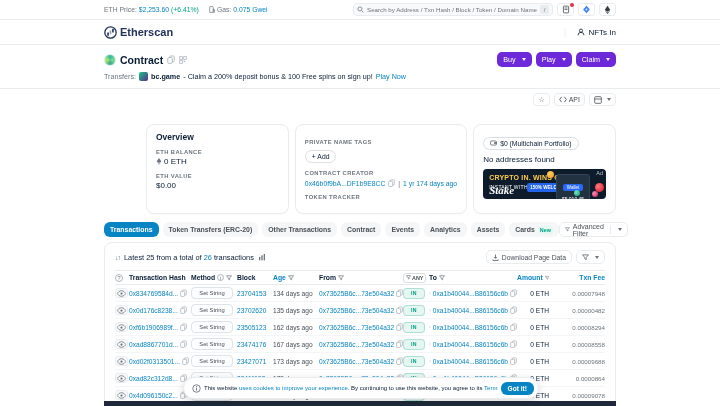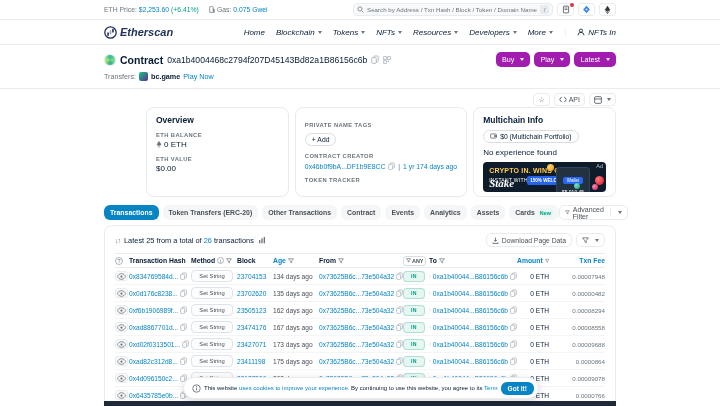--- a/index.html
+++ b/index.html
@@ -23,55 +23,55 @@
   .kbd { width:9px; height:9px; background:#e9ecef; border-radius:2px; color:#6c757d;
     font-size:6px; display:flex; align-items:center; justify-content:center; }
   .topbar-right { display:flex; align-items:center; gap:4px; }
   .iconbtn { position:relative; width:17px; height:13px; border:1px solid #e9ecef; border-radius:3px;
     background:#fff; display:flex; align-items:center; justify-content:center; cursor:pointer; }
   .reddot { position:absolute; top:-1px; right:-1px; width:4px; height:4px; background:#dc3545; border-radius:50%; }
 
   
   .navbar { height:25px; border-bottom:1px solid #e9ecef; background:#fff;
     box-shadow:0 1px 2px rgba(0,0,0,0.03); }
-  .nav-inner { height:100%; display:flex; align-items:center; justify-content:space-between;font-style:italic; }
+  .nav-inner { height:100%; display:flex; align-items:center; justify-content:space-between; }
   .brand { display:flex; align-items:center; gap:3px; font-size:11px; font-weight:bold; color:#21325b; }
   .nav-right { display:flex; align-items:center; gap:11px; font-size:8px; }
   .nav-item { color:#081d35; display:inline-flex; align-items:center; }
   .caret { display:inline-block; width:0; height:0; border-left:2.5px solid transparent;
     border-right:2.5px solid transparent; border-top:3px solid #6c757d; margin-left:3px; }
   .caret.white { border-top-color:#fff; }
   .nav-div { color:#e9ecef; font-size:9px; }
   .signin { display:flex; align-items:center; gap:3px; font-size:8px; color:#081d35; }
 
   
   .page-head { border-bottom:1px solid #e9ecef; padding:7px 0 7px 0; background:#fff; }
   .ph-row1 { display:flex; align-items:center; justify-content:space-between; }
   .ph-title { display:flex; align-items:center; gap:4px; }
   .avatar { width:12px; height:12px; border-radius:50%;
     background:conic-gradient(#2db8a1,#7ddf8f,#37a98c,#b6e86f,#2db8a1); border:1px solid #d8efe7; }
   .ph-type { font-size:10.5px; font-weight:bold; }
   .ph-addr { font-size:8.6px; color:#081d35; }
   .ghost-ic { color:#adb5bd; cursor:pointer; display:inline-flex; }
   .action-btns { display:flex; gap:4px; }
-  .btn-blue { background:#a21caf; color:#fff; border:none; border-radius:5px; height:15px;
+  .btn-blue { background:#6d28d9; color:#fff; border:none; border-radius:5px; height:15px;
     font-size:7.2px; padding:0 6px; display:inline-flex; align-items:center; gap:3px; cursor:pointer;
     font-family:"Liberation Sans",sans-serif; }
   .ph-row2 { display:flex; align-items:center; gap:3px; margin-top:5px; font-size:7.2px; }
   .sp-ic { width:9px; height:9px; border-radius:2px; background:linear-gradient(135deg,#16c784,#5b2d8e); }
   .ph-row2 b { font-weight:bold; }
 
   
   .util-row { display:flex; justify-content:flex-end; gap:4px; margin-top:4px; }
   .util-btn { height:13px; border:1px solid #e9ecef; border-radius:4px; background:#fff; color:#495057;
     font-size:7px; display:inline-flex; align-items:center; gap:2px; padding:0 4px; cursor:pointer;
     font-family:"Liberation Sans",sans-serif; }
 
   
-  .cards-row { display:flex; gap:6px; margin-top:1px;padding-left:42px; }
+  .cards-row { display:flex; gap:6px; margin-top:18px;padding-left:42px; }
   .card { flex:1; background:#fff; border:1px solid #e9ecef; border-radius:8px; padding:7px 9px;
     height:90px; box-shadow:0 1px 2px rgba(0,0,0,0.02); }
   .card-title { font-size:8.5px; font-weight:bold; }
   .lbl { font-size:5.8px; color:#6c757d; letter-spacing:0.4px; margin-top:7px; font-weight:bold; }
   .val { font-size:8px; margin-top:2px; display:flex; align-items:center; gap:2px; }
   .pill { display:inline-flex; align-items:center; gap:3px; border:1px solid #d9dee3; border-radius:9px;
     background:#fff; font-size:6.8px; color:#081d35; padding:2px 6px; margin-top:3px; cursor:pointer; }
   .creator-line { display:flex; align-items:center; gap:3px; font-size:6.8px; margin-top:3px; white-space:nowrap; }
   .token-line { display:flex; align-items:center; gap:3px; font-size:7.4px; margin-top:3px; }
   .token-logo { width:9px; height:9px; border-radius:50%; background:radial-gradient(circle at 35% 35%,#cfd9e6,#8fa3bd); border:1px solid #dfe5ec; }
@@ -214,48 +214,38 @@
     <div class="brand">
       <svg width="13" height="13" viewBox="0 0 16 16">
         <circle cx="8" cy="8" r="7" fill="none" stroke="#21325b" stroke-width="1.6"></circle>
         <rect x="4" y="8" width="2" height="4" fill="#21325b"></rect>
         <rect x="7" y="5.5" width="2" height="4.5" fill="#979ebc"></rect>
         <rect x="10" y="3.5" width="2" height="4.5" fill="#21325b"></rect>
       </svg>
       <span>Etherscan</span>
     </div>
     <div class="nav-right">
-      <span id="nav-items" style="display:flex;align-items:center;gap:11px;">
-          <a class="nav-item">Home</a>
-          <a class="nav-item">Blockchain<span class="caret"></span></a>
-          <a class="nav-item">Tokens<span class="caret"></span></a>
-          <a class="nav-item">NFTs<span class="caret"></span></a>
-          <a class="nav-item">Resources<span class="caret"></span></a>
-          <a class="nav-item">Developers<span class="caret"></span></a>
-          <a class="nav-item">More<span class="caret"></span></a>
-        </span>
       <span class="nav-div">|</span>
       <a class="signin">
         <svg width="8" height="8" viewBox="0 0 12 12">
             <circle cx="6" cy="4" r="2.4" fill="none" stroke="#081d35" stroke-width="1.2"></circle>
             <path d="M1.5 11a4.5 4.5 0 019 0" fill="none" stroke="#081d35" stroke-width="1.2"></path>
           </svg>
         <span>NFTs In</span>
       </a>
     </div>
   </div>
 </div>
 
 <div class="page-head">
   <div class="container">
     <div class="ph-row1">
       <div class="ph-title">
         <span class="avatar"></span>
         <span class="ph-type">Contract</span>
-        <span class="ph-addr">0xa1b4004468c2794f207D45143Bd82a1B86156c6b</span>
         <span class="ghost-ic">
           <svg width="8" height="9" viewBox="0 0 12 14">
               <rect x="4" y="1.5" width="7" height="9" rx="1.5" fill="none" stroke="#adb5bd" stroke-width="1.4"></rect>
               <rect x="1" y="4" width="7" height="9" rx="1.5" fill="#fff" stroke="#adb5bd" stroke-width="1.4"></rect>
             </svg>
         </span>
         <span class="ghost-ic">
           <svg width="8" height="8" viewBox="0 0 12 12">
               <rect x="1" y="1" width="4" height="4" fill="none" stroke="#adb5bd" stroke-width="1.2"></rect>
               <rect x="7" y="1" width="4" height="4" fill="none" stroke="#adb5bd" stroke-width="1.2"></rect>
@@ -267,29 +257,30 @@
       <div class="action-btns">
         <button class="btn-blue">
             <span>Buy</span>
             <span class="caret white"></span>
           </button>
         <button class="btn-blue">
             <span>Play</span>
             <span class="caret white"></span>
           </button>
         <button class="btn-blue">
-            <span>Latest</span>
+            <span>Claim</span>
             <span class="caret white"></span>
           </button>
       </div>
     </div>
     <div class="ph-row2">
       <span class="gray">Transfers:</span>
       <span class="sp-ic"></span>
       <b>bc.game</b>
+      <span>- Claim a 200% deposit bonus &amp; 100 Free spins on sign up!</span>
       <a class="blue">Play Now</a>
     </div>
   </div>
 </div>
 
 <div class="container util-row">
   <button class="util-btn">
       <span>☆</span>
     </button>
   <button class="util-btn">
@@ -336,30 +327,29 @@
             <rect x="1" y="4" width="7" height="9" rx="1.5" fill="#fff" stroke="#adb5bd" stroke-width="1.4"></rect>
           </svg>
       </span>
       <span class="gray">|</span>
       <a class="blue">1 yr 174 days ago</a>
     </div>
     <div class="lbl">TOKEN TRACKER</div>
   </div>
 
   <div class="card" style="padding-bottom:6px;">
-    <div class="card-title">Multichain Info</div>
     <span class="pill">
       <svg width="7" height="6" viewBox="0 0 12 10">
           <rect x="1" y="1.5" width="10" height="7" rx="1.5" fill="none" stroke="#495057" stroke-width="1.2"></rect>
           <rect x="7" y="3.8" width="4" height="2.4" fill="#495057"></rect>
         </svg>
       <span>$0 (Multichain Portfolio)</span>
     </span>
     <div class="val" style="margin-top:5px;">
-        <span>No experience found</span>
+        <span>No addresses found</span>
       </div>
     <div class="mc-banner">
       <span class="ad-tag">Ad</span>
       <div class="mc-head">CRYPTO IN. WINS OUT.</div>
       <div class="mc-sub">INSTANT WITHDRAWAL.</div>
       <div class="mc-brand">Stake</div>
       <span class="mc-cta">150% WELCOME BONUS</span>
       <div class="mc-phone">
         <span class="mc-wallet">Wallet</span>
         <div class="mc-amt">$5,010.45</div>

